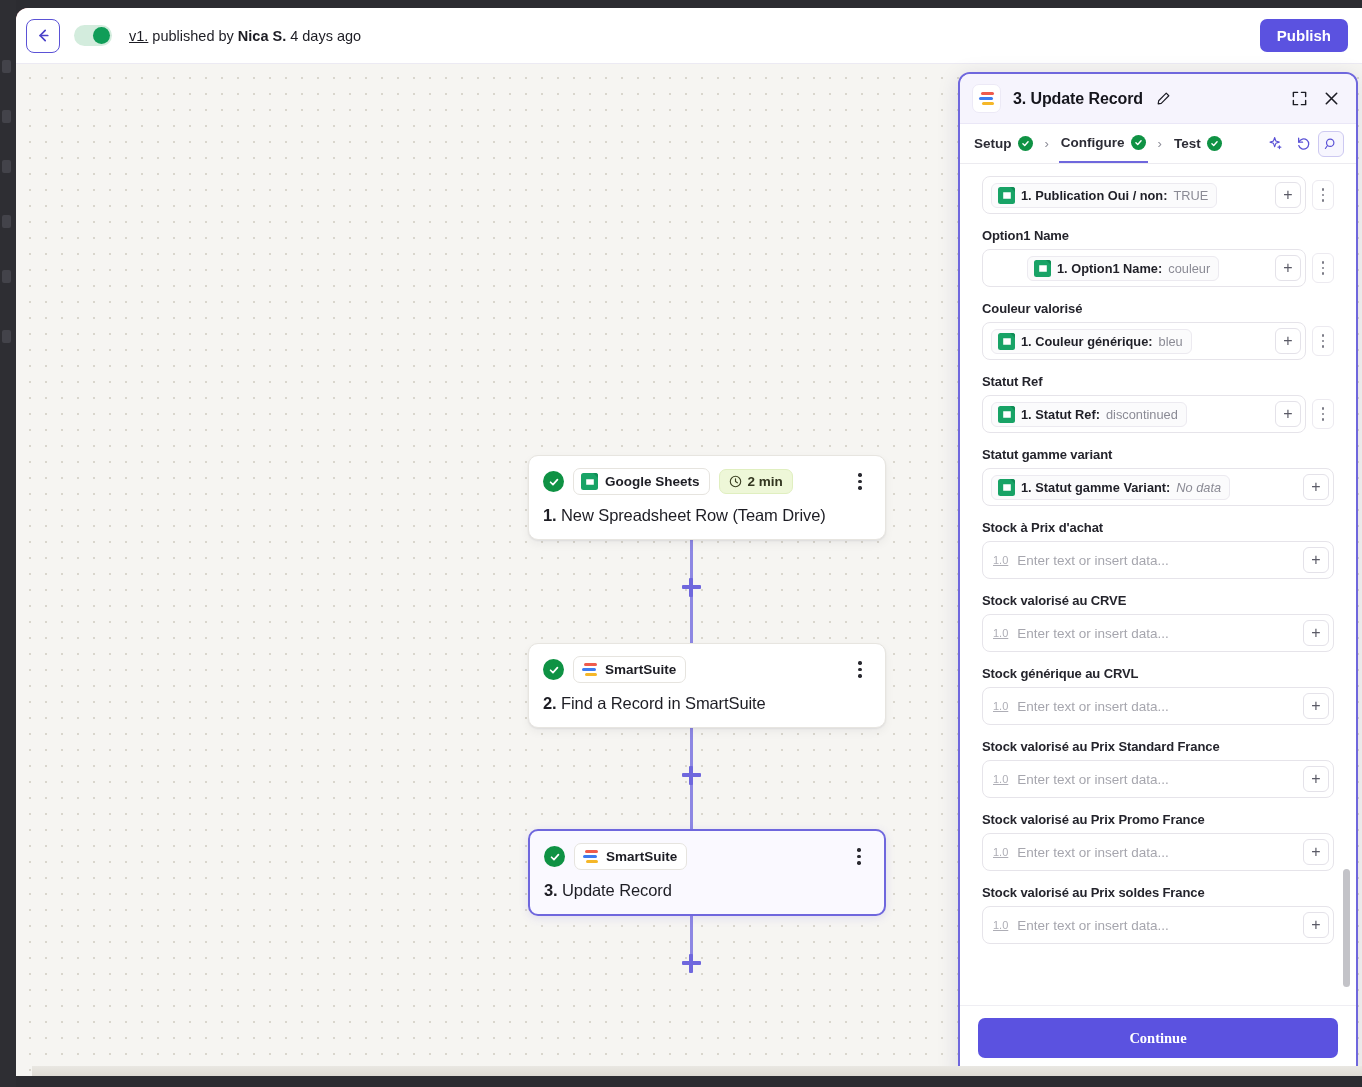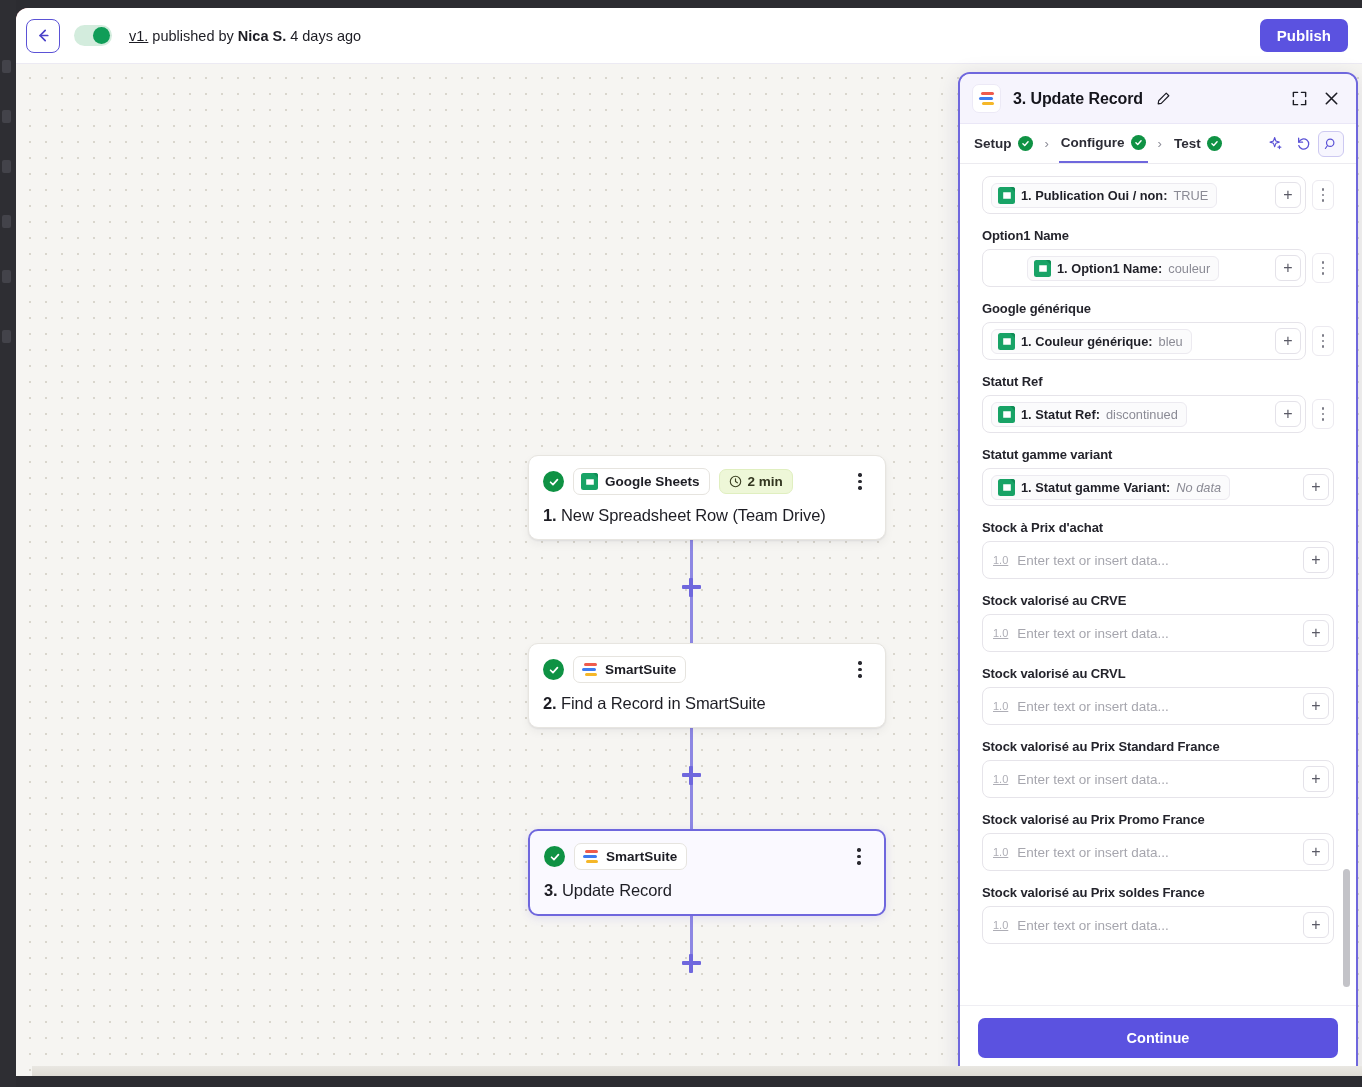--- a/index.html
+++ b/index.html
@@ -253,21 +253,21 @@
     border-radius: 4px; background: #c3c3c8;
   }
 
   #panel-footer {
     flex: none; padding: 12px 18px 16px 18px; background: #fff;
     border-top: 1px solid #efeef3;
   }
   #continue-button {
     width: 100%; height: 40px; border: none; border-radius: 7px;
     background: #5b52e0; color: #fff; font-size: 14.5px; font-weight: 700;
-    cursor: pointer; font-family: Liberation Sans, sans-serif;
+    cursor: pointer; font-family: Liberation Serif, serif;
   }
 
   
   #dock-hint {
     position: absolute; left: 16px; bottom: 0; width: 1346px; height: 10px;
     background: linear-gradient(#e9e7e2, #dedbd4);
   }
 </style>
 </head>
 <body>
@@ -512,21 +512,21 @@
                   <div class="add-btn">+</div>
                 </div>
                 <div class="kebab-btn">
                   <i></i>
                   <i></i>
                   <i></i>
                 </div>
               </div>
             </div>
             <div class="field">
-              <div class="field-label">Google générique</div>
+              <div class="field-label">Couleur valorisé</div>
               <div style="display: flex; align-items: center;">
                 <div class="field-box" style="flex: 1 1 auto;">
                   <div class="token">
                     <span class="ic-sheets"></span>
                     <b>1. Couleur générique:</b> 
                     <span>bleu</span>
                   </div>
                   <div class="add-btn">+</div>
                 </div>
                 <div class="kebab-btn">
@@ -581,21 +581,21 @@
               <div class="field-label">Stock valorisé au CRVE</div>
               <div style="display: flex; align-items: center;">
                 <div class="field-box" style="flex: 1 1 auto;">
                   <span class="num-badge">1.0</span>
                   <span class="placeholder">Enter text or insert data...</span>
                   <div class="add-btn">+</div>
                 </div>
               </div>
             </div>
             <div class="field">
-              <div class="field-label">Stock valorisé au CRVL</div>
+              <div class="field-label">Stock générique au CRVL</div>
               <div style="display: flex; align-items: center;">
                 <div class="field-box" style="flex: 1 1 auto;">
                   <span class="num-badge">1.0</span>
                   <span class="placeholder">Enter text or insert data...</span>
                   <div class="add-btn">+</div>
                 </div>
               </div>
             </div>
             <div class="field">
               <div class="field-label">Stock valorisé au Prix Standard France</div>

